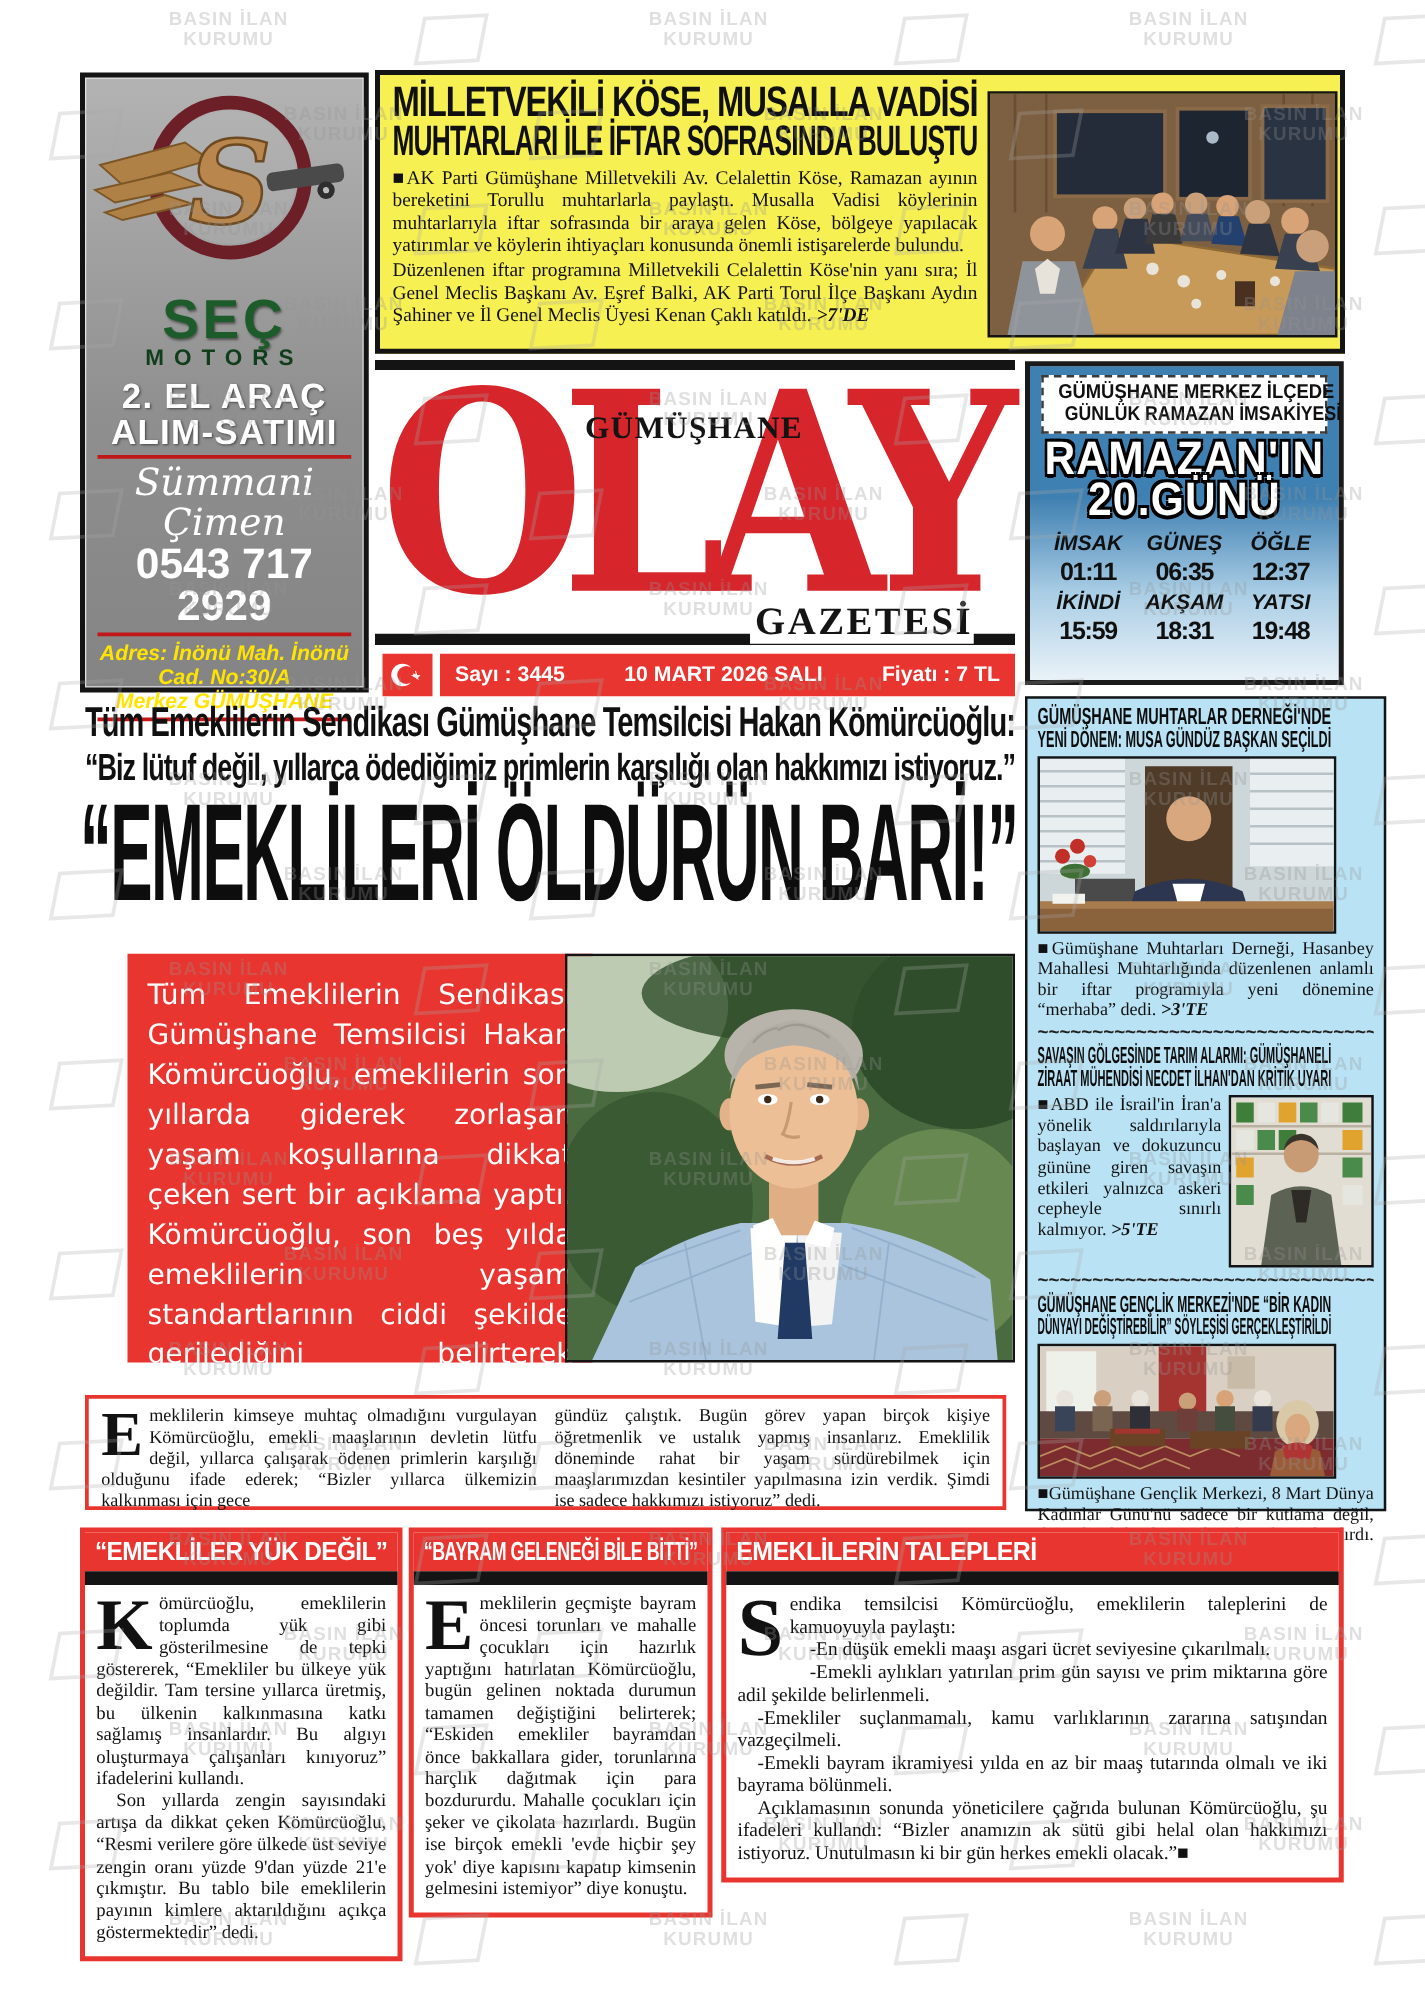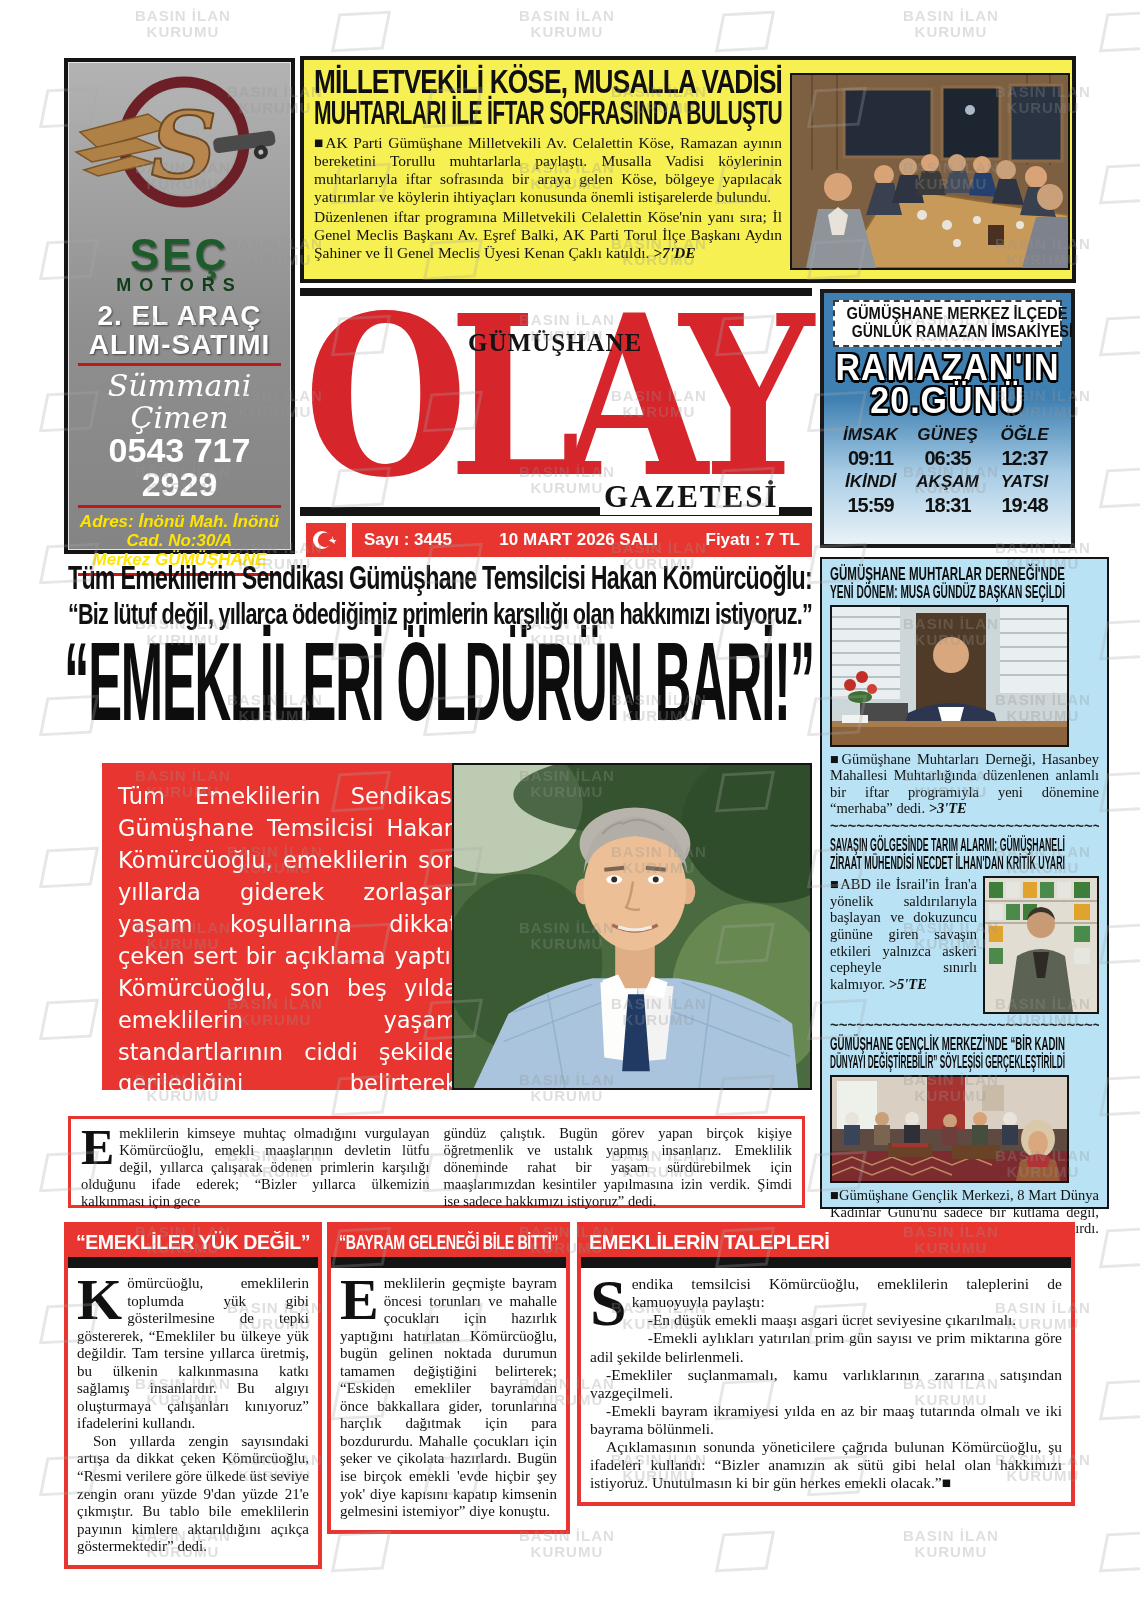--- a/index.html
+++ b/index.html
@@ -231,21 +231,21 @@
     <div id="prayer-head">
       <div class="ph-line"><span class="fitline" style="transform: scale(0.920773, 1);">GÜMÜŞHANE MERKEZ İLÇEDE</span></div>
       <div class="ph-line"><span class="fitline" style="transform: scale(0.881631, 1);">GÜNLÜK RAMAZAN İMSAKİYESİ</span></div>
     </div>
     <div class="pt-line"><span class="fitline" style="transform: scale(1, 1.1);">RAMAZAN'IN</span></div>
     <div class="pt-line"><span class="fitline" style="transform: scale(1, 1.1);">20.GÜNÜ</span></div>
     <div id="prayer-grid">
       <div class="pg-label">İMSAK</div>
       <div class="pg-label">GÜNEŞ</div>
       <div class="pg-label">ÖĞLE</div>
-      <div class="pg-value">09:11</div>
+      <div class="pg-value">01:11</div>
       <div class="pg-value">06:35</div>
       <div class="pg-value">12:37</div>
       <div class="pg-label">İKİNDİ</div>
       <div class="pg-label">AKŞAM</div>
       <div class="pg-label">YATSI</div>
       <div class="pg-value">15:59</div>
       <div class="pg-value">18:31</div>
       <div class="pg-value">19:48</div>
     </div>
   </div>

